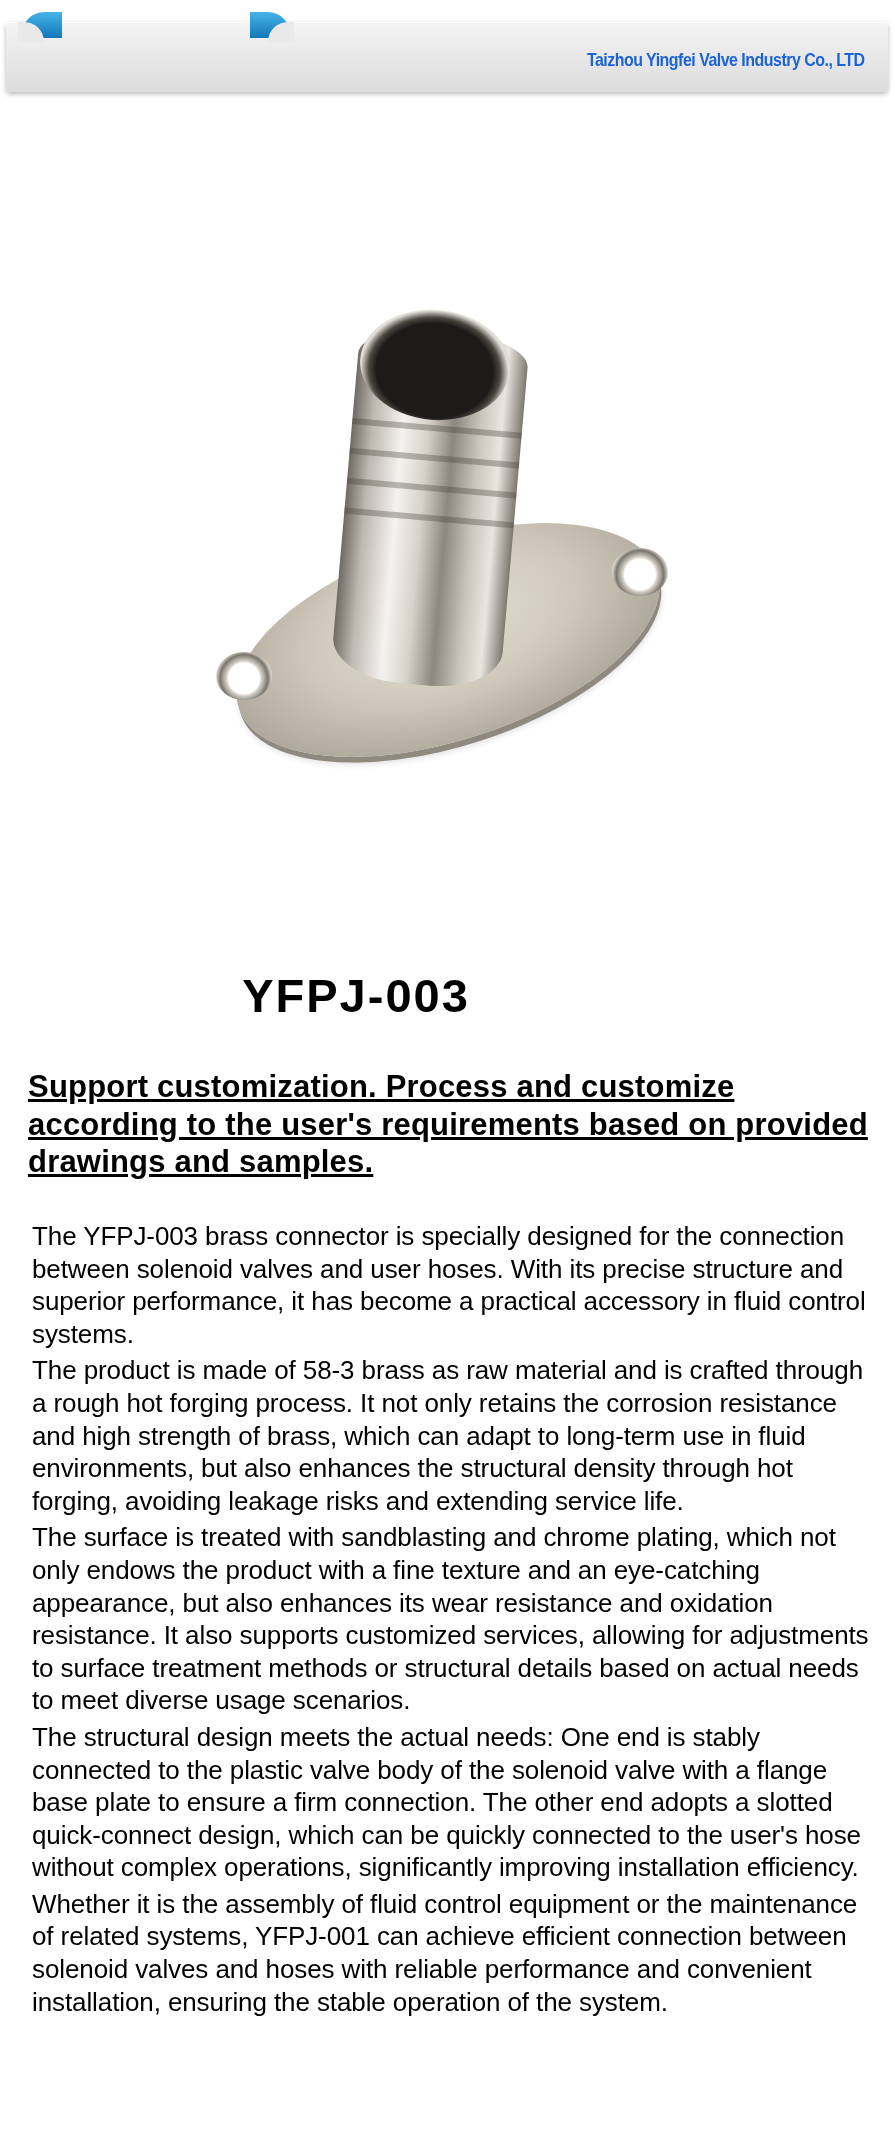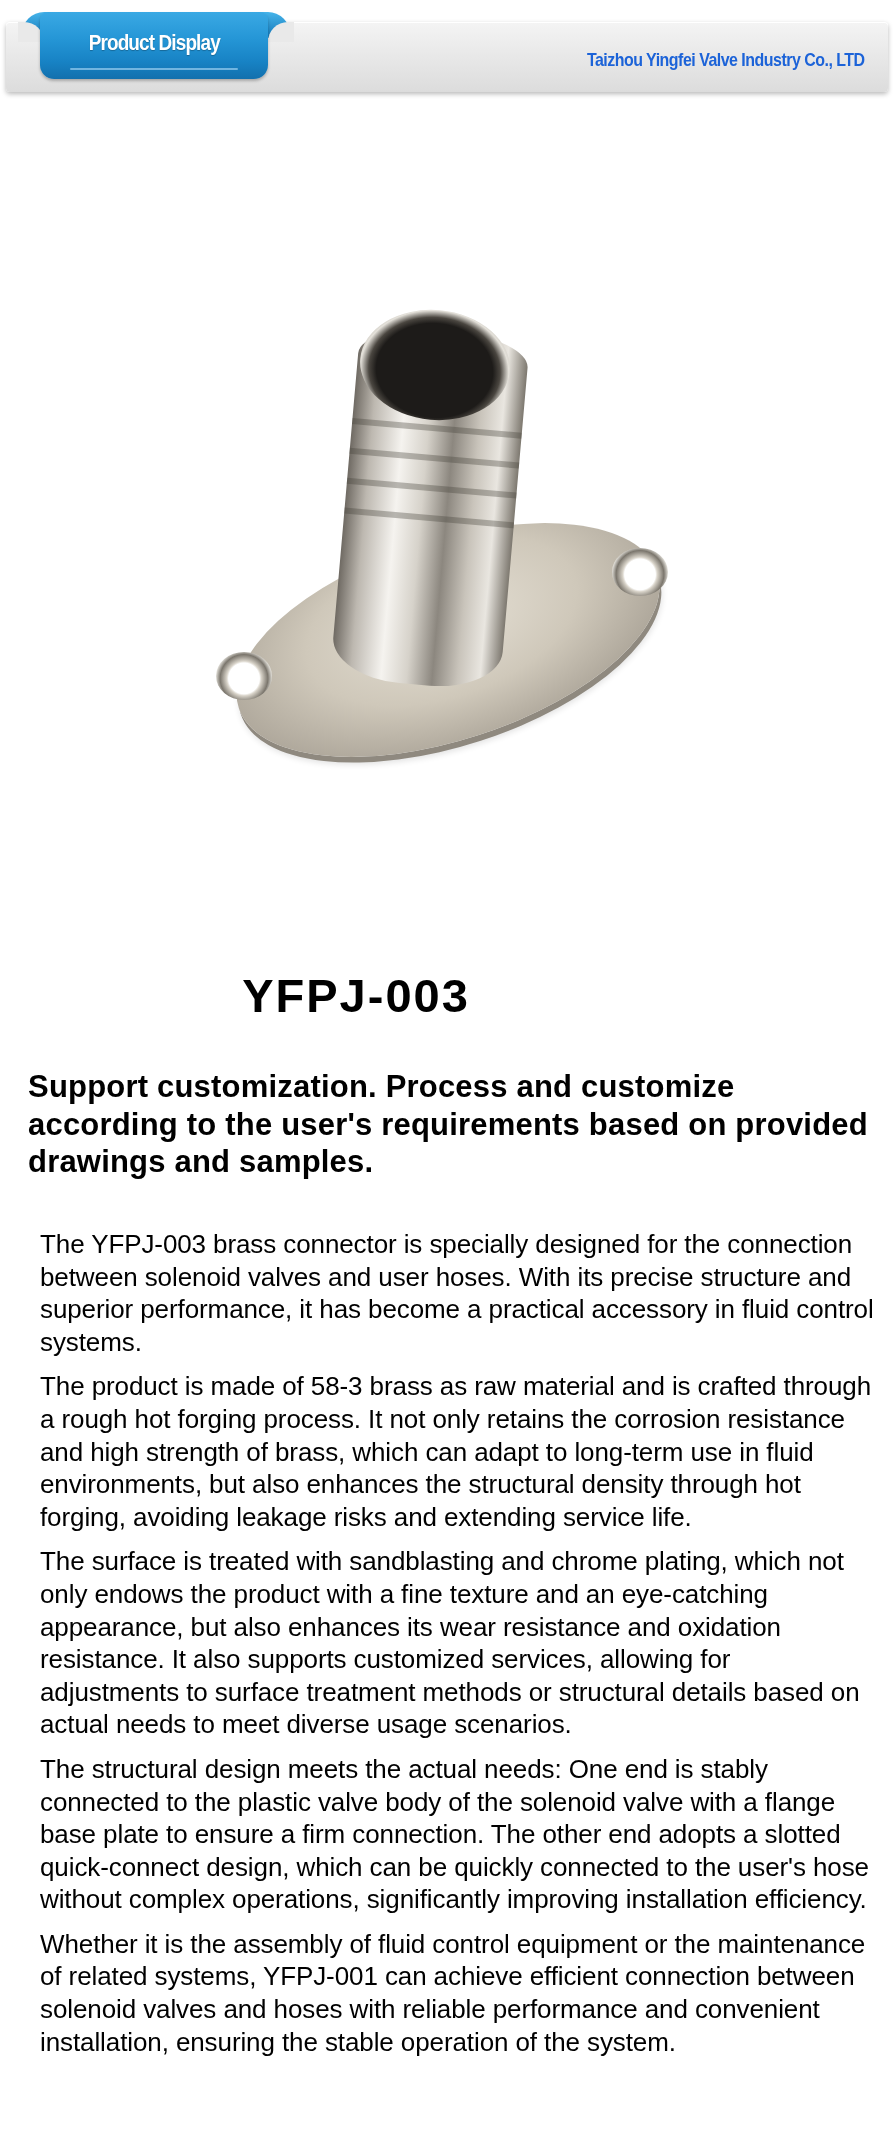--- a/index.html
+++ b/index.html
@@ -73,38 +73,35 @@
     transform: rotate(5deg);
   }
 
   
   .product-title {
     position: absolute; left: 0; width: 712px; top: 968px; text-align: center;
     font-weight: bold; font-size: 47px; letter-spacing: 2px;
   }
   .subtitle {
     position: absolute; left: 28px; width: 850px; top: 1068px;
-    font-weight: bold; font-size: 31px; line-height: 37.5px; letter-spacing: 0.2px;
+    font-weight: bold; font-size: 31px; line-height: 37.5px; letter-spacing: 0.2px; text-decoration: underline;
   }
   .description {
     position: absolute; left: 28px; width: 860px; top: 1216px;
     font-size: 26px; line-height: 32.6px; letter-spacing: -0.1px;
   }
-  .description p { margin: 12px; }
+  .description p { margin: 4px; }
 </style>
 </head>
 <body>
 
 <div class="banner">
   <div class="banner-bar"></div>
   <div class="ribbon-fold-l"></div>
   <div class="ribbon-fold-r"></div>
-  <div class="ribbon">
-    <span class="ribbon-label">Product Display</span>
-  </div>
   <div class="company-name">Taizhou Yingfei Valve Industry Co., LTD</div>
 </div>
 
 <div class="product-figure" role="img" aria-label="Chrome-plated brass hose barb connector with two-hole flange base">
   <div class="flange"></div>
   <div class="hole" style="left:-4px; top:362px;"></div>
   <div class="hole" style="left:392px; top:258px;"></div>
   <div class="tube">
     <div class="tube-rib" style="top:95px;"></div>
     <div class="tube-rib" style="top:125px;"></div>

